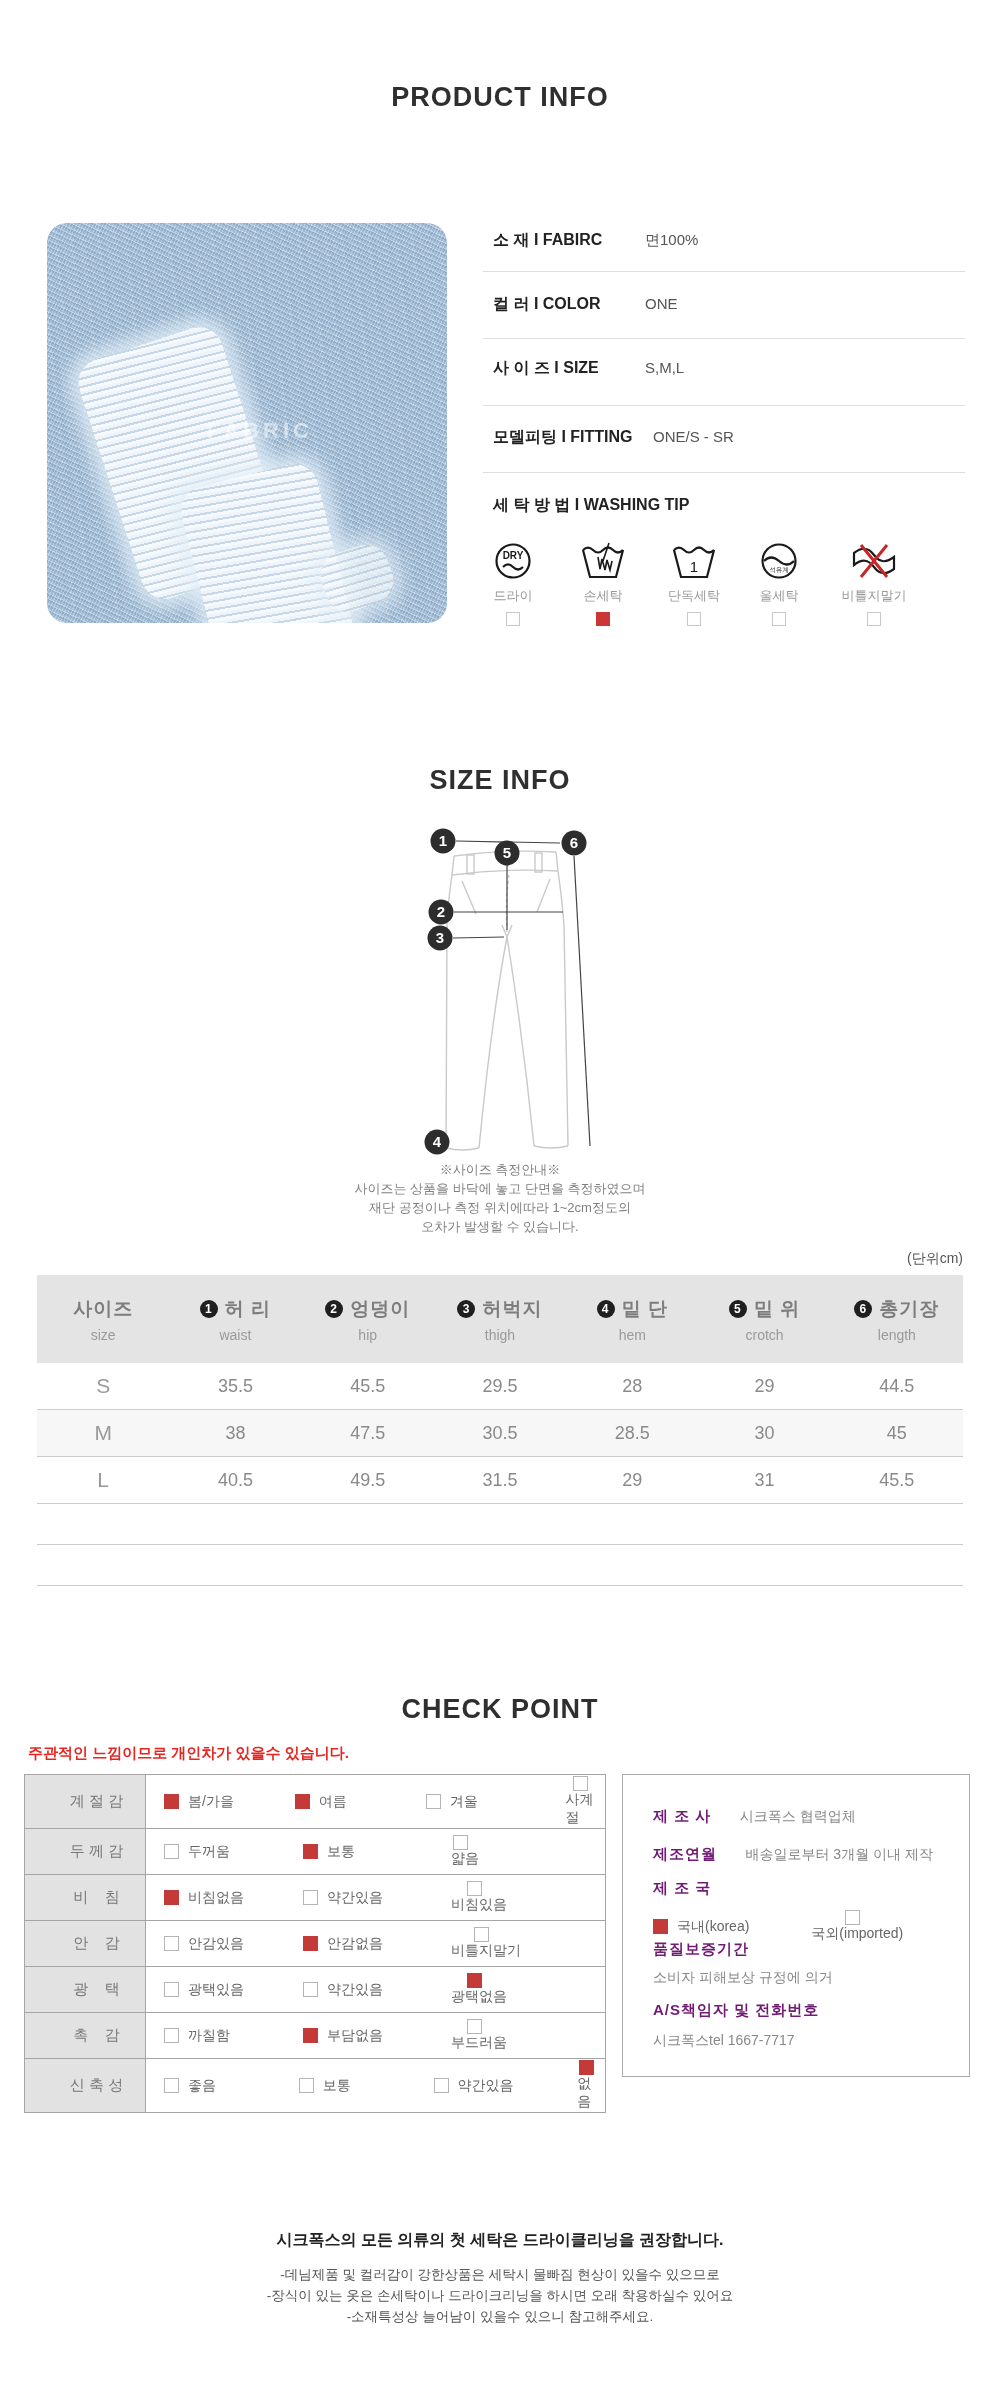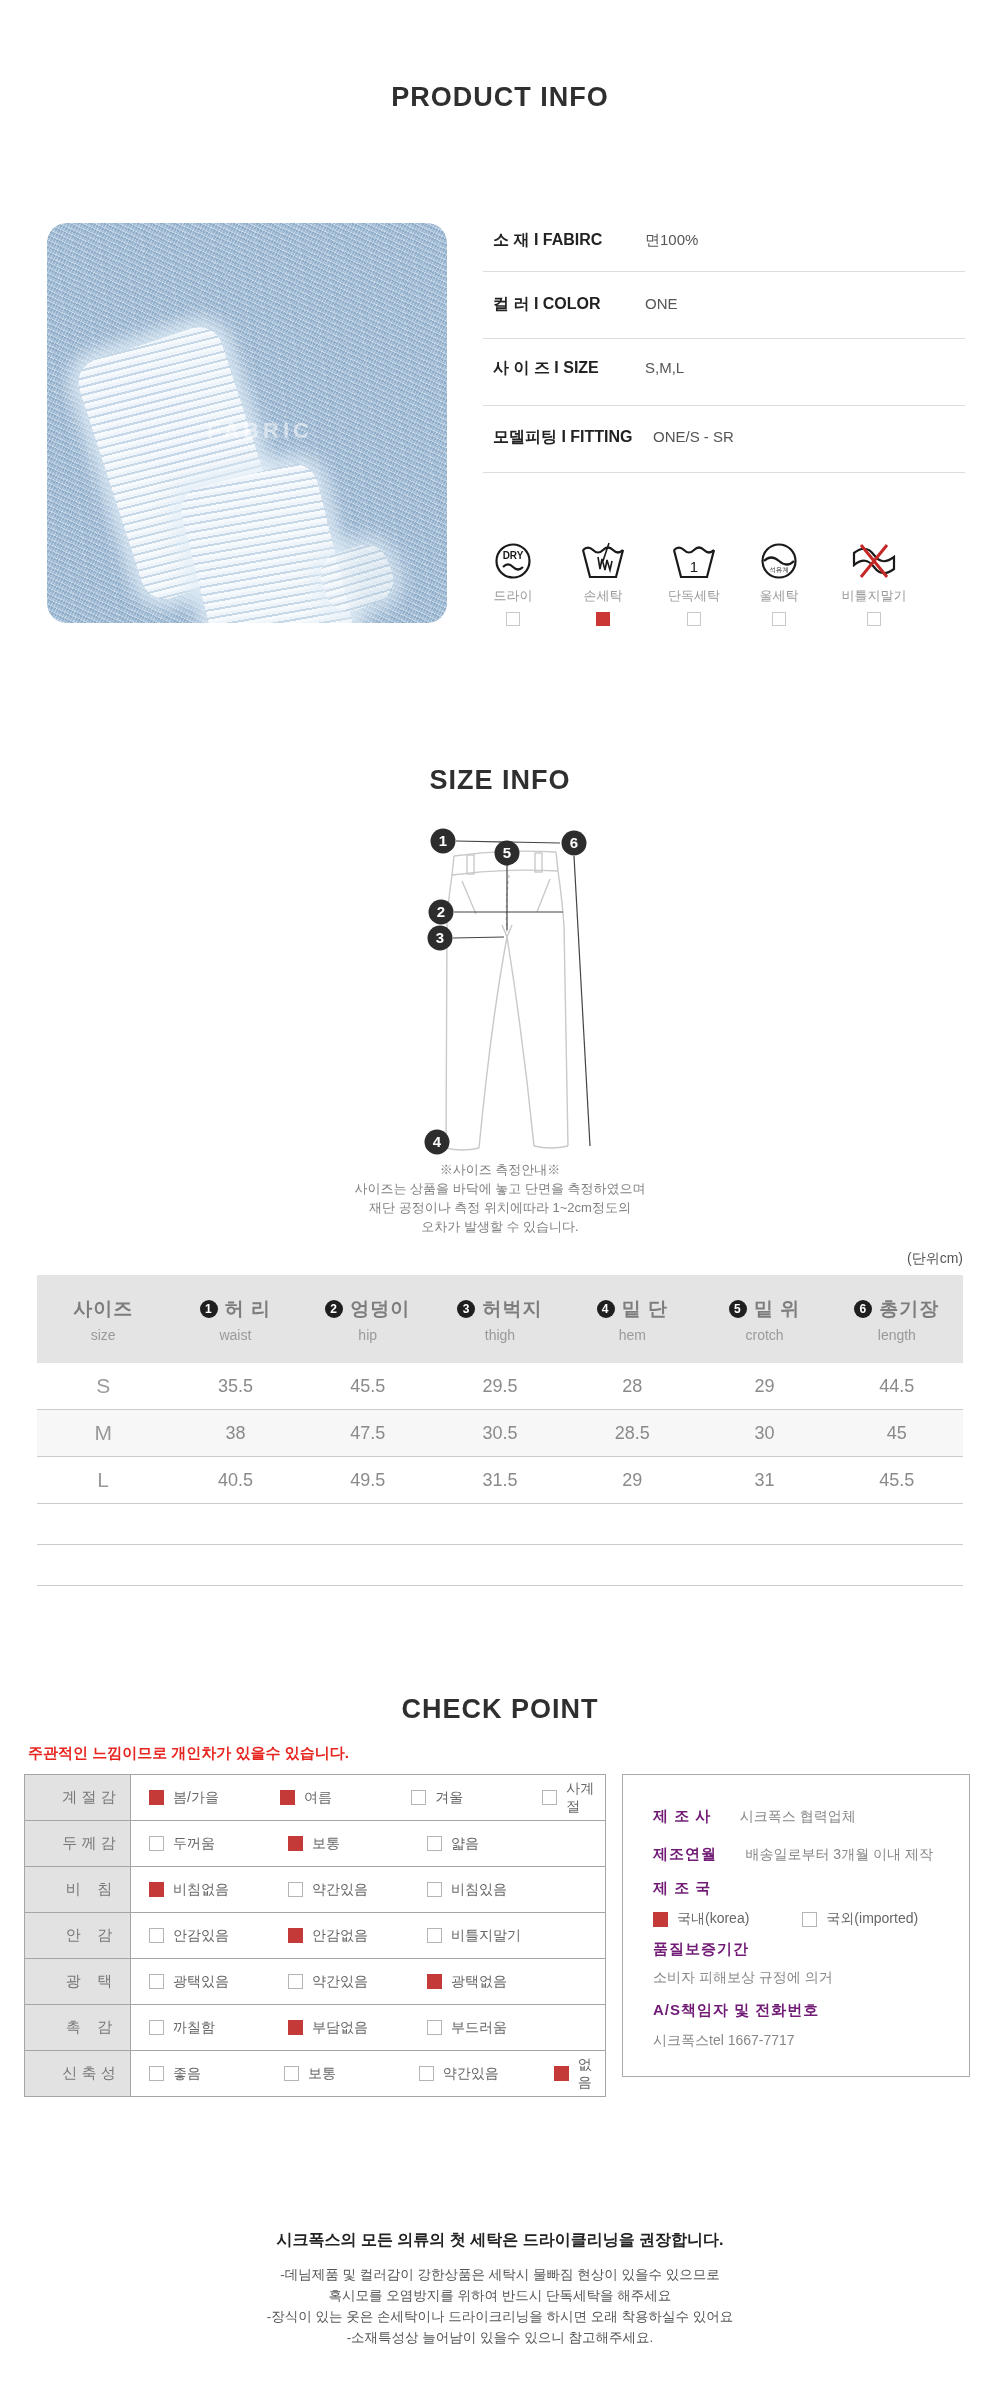--- a/index.html
+++ b/index.html
@@ -51,21 +51,21 @@
   .size-table tbody tr.row-m{background:#f7f7f7;}
   .size-table tbody tr.empty td{height:38px;}
   
   .subjective{position:absolute;left:28px;top:1736px;font-size:15px;font-weight:bold;color:#e8241f;}
   .chk-table{position:absolute;left:24px;top:1766px;width:582px;border-collapse:collapse;}
   .chk-table td{border:1px solid #a5a5a5;height:43px;}
   .chk-label{width:116px;background:#e2e2e2;color:#777;font-size:15px;text-align:center;white-space:pre;padding-left:24px;}
   .chk-content{padding-left:18px;}
   .opts{display:flex;align-items:center;gap:19px;}
   .opt{display:flex;align-items:center;width:120px;}
-  .opt:last-child{width:auto;}
+  .opt:last-child{width:auto;flex-direction:column;}
   .box{display:inline-block;width:13px;height:13px;border:1px solid #b5b5b5;background:#fff;flex:none;}
   .box.checked{background:#c43a38;border-color:#c43a38;}
   .opt-label{margin-left:9px;font-size:14px;color:#666;}
   
   .mfr-box{position:absolute;left:622px;top:1766px;width:346px;height:301px;border:1px solid #aaa;}
   .mfr-row{position:absolute;left:30px;white-space:nowrap;}
   .mfr-label{font-size:15px;font-weight:bold;color:#701a75;letter-spacing:1px;}
   .mfr-value{font-size:14px;color:#888;margin-left:24px;}
   .mfr-plain{font-size:14px;color:#888;}
   .mfr-box .opt{width:auto;margin-right:34px;}
@@ -104,20 +104,23 @@
   <div class="info-row" style="top:350px">
     <span class="info-label">사 이 즈 I SIZE</span>
     <span class="info-value">S,M,L</span>
   </div>
   <div class="divider" style="top:397px"></div>
   <div class="info-row" style="top:419px">
     <span class="info-label">모델피팅 I FITTING</span>
     <span class="info-value" style="left:160px">ONE/S - SR</span>
   </div>
   <div class="divider" style="top:464px"></div>
+  <div class="info-row" style="top:487px">
+    <span class="info-label">세 탁 방 법 I WASHING TIP</span>
+  </div>
 
   <div class="wash-col" style="left:473px">
     <svg class="ico" width="44" height="40" viewBox="0 0 44 40">
       <circle cx="22" cy="20" r="16.5"></circle>
       <text x="22" y="18" text-anchor="middle" font-size="10" font-weight="bold">DRY</text>
       <path d="M12,26 Q17,21 22,26 Q27,31 32,26"></path>
     </svg>
     <div class="wash-label">드라이</div>
     <div class="wash-box"></div>
   </div>
@@ -477,18 +480,17 @@
       <span class="mfr-label">A/S책임자 및 전화번호</span>
     </div>
     <div class="mfr-row" style="top:256px">
       <span class="mfr-plain">시크폭스tel 1667-7717</span>
     </div>
   </div>
 
   <div class="footer-head">시크폭스의 모든 의류의 첫 세탁은 드라이클리닝을 권장합니다.</div>
   <div class="footer-lines">
     <div>-데님제품 및 컬러감이 강한상품은 세탁시 물빠짐 현상이 있을수 있으므로</div>
-    <div>혹시모를 오염방지를 위하여 반드시 단독세탁을 해주세요</div>
     <div>-장식이 있는 옷은 손세탁이나 드라이크리닝을 하시면 오래 착용하실수 있어요</div>
     <div>-소재특성상 늘어남이 있을수 있으니 참고해주세요.</div>
   </div>
 
 </div>
 
 </body></html>

